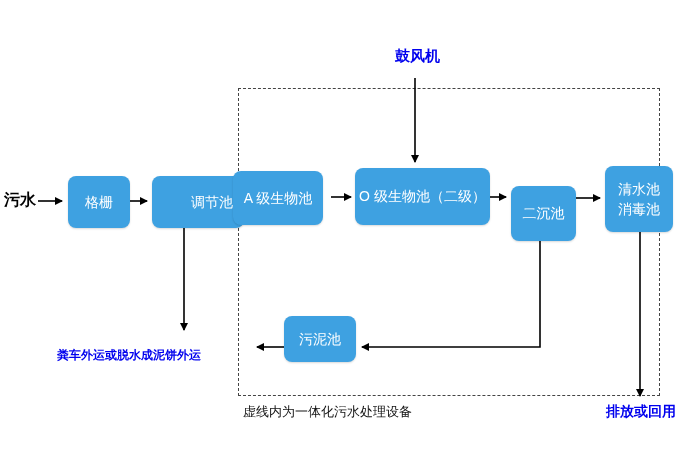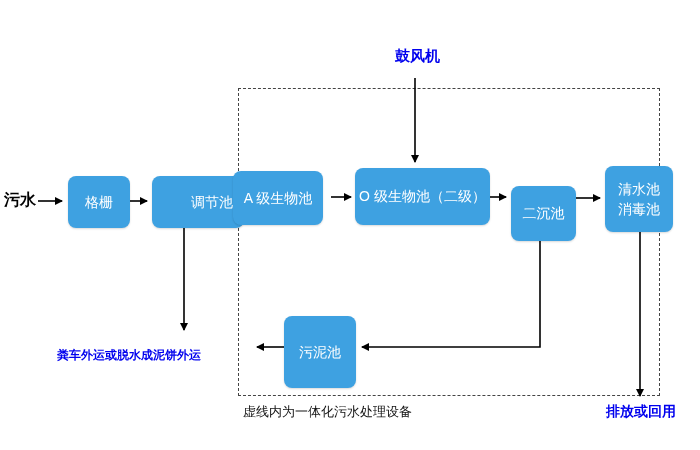--- a/index.html
+++ b/index.html
@@ -98,17 +98,17 @@
 
   <div class="node" style="left:511px;top:173px;width:65px;height:55px;margin-top:13px;">
     <span>二沉池</span>
   </div>
 
   <div class="node" style="left:605px;top:166px;width:68px;height:66px;">
     <span>清水池</span>
     <span>消毒池</span>
   </div>
 
-  <div class="node" style="left:284px;top:316px;width:72px;height:72px;">
+  <div class="node" style="left:284px;top:316px;width:72px;height:46px;">
     <span>污泥池</span>
   </div>
 
 </div>
 
 </body></html>

